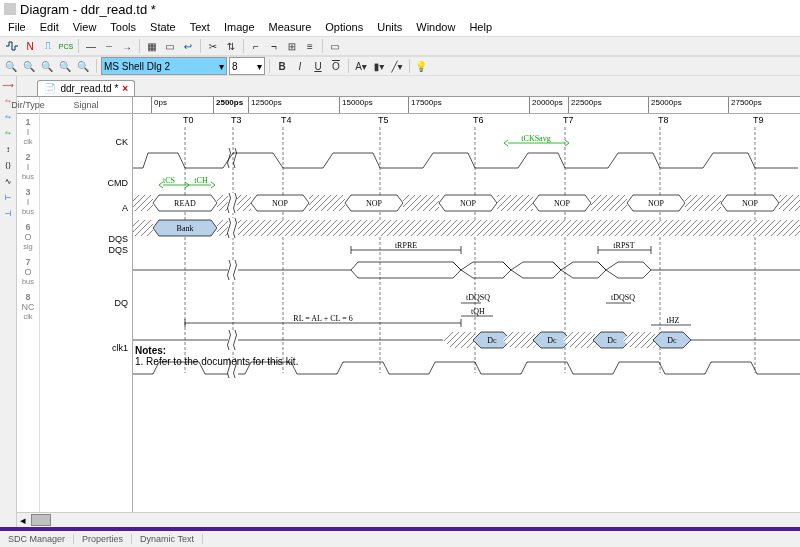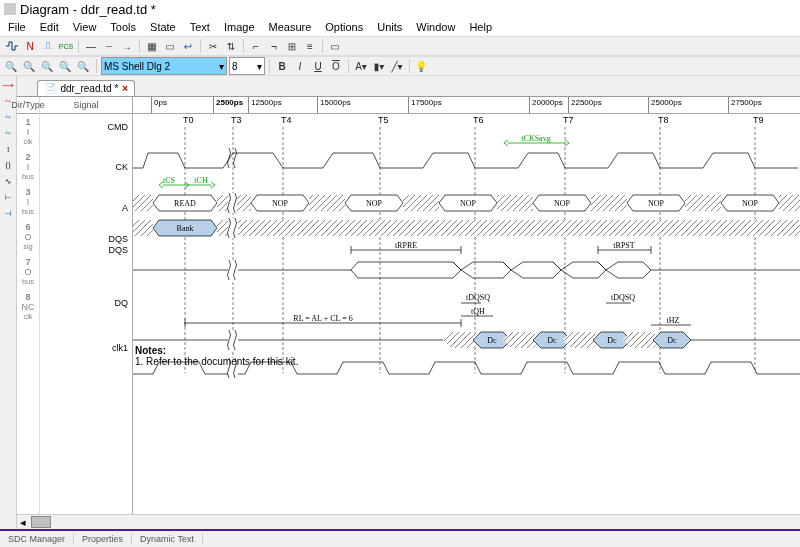--- a/index.html
+++ b/index.html
@@ -30,21 +30,21 @@
 .wave-canvas{flex:1;position:relative;overflow:hidden}
 .ruler{height:16px;border-bottom:1px solid #aaa;position:relative;background:#fff;font-size:8px}
 .ruler .tick{position:absolute;top:0;height:16px;border-left:1px solid #888}
 .ruler .tick span{position:absolute;top:1px;left:2px;white-space:nowrap}
 .diagram-title{position:absolute;right:10px;top:18px;font-family:'Times New Roman',serif;font-style:italic;font-size:14px;font-weight:bold}
 .diagram-title .min{color:#1a3cff}
 .notes{position:absolute;left:2px;top:248px;font-size:10px}
 .notes b{font-weight:bold}
 .hscroll{height:14px;background:#f0f0f0;border-top:1px solid #ccc;display:flex;align-items:center}
 .hscroll .thumb{width:18px;height:10px;background:#c0c0c0;border:1px solid #888;margin-left:2px}
-.status{height:16px;background:#f0f0f0;border-top:2px solid #4c1d95;display:flex;align-items:center;font-size:9px;color:#555}
+.status{height:16px;background:#f0f0f0;border-top:4px solid #4c1d95;display:flex;align-items:center;font-size:9px;color:#555}
 .status span{padding:0 8px;border-right:1px solid #ccc}
 svg{display:block}
 .hatch{fill:url(#hatch)}
 .bus-box{fill:#fff;stroke:#000;stroke-width:0.7}
 .bus-blue{fill:#b8d0e8;stroke:#000;stroke-width:0.7}
 .thin{stroke:#000;stroke-width:0.7;fill:none}
 .dash{stroke:#000;stroke-width:0.5;stroke-dasharray:3,2;fill:none}
 .green{stroke:#0a0;stroke-width:0.8;fill:none}
 .lblc{font-size:8px;font-family:Tahoma;text-anchor:middle}
 </style>
@@ -182,42 +182,42 @@
                 <small>bus</small>
               </div>
             <div class="row">
                 <b>8</b>
                 <span>NC</span>
                 <small>clk</small>
               </div>
           </div>
           <div class="sigcol-right">
             <div class="sig-head">Signal</div>
+            <div class="row" style="height:56px">CK</div>
             <div class="row" style="height:25px">CMD</div>
-            <div class="row" style="height:56px">CK</div>
             <div class="row" style="height:25px">A</div>
             <div class="row" style="height:50px;white-space:pre;text-align:right;line-height:11px">DQS
 DQS</div>
             <div class="row" style="height:65px">DQ</div>
             <div class="row" style="height:25px">clk1</div>
           </div>
         </div>
 
         <div class="wave-canvas">
           <div class="ruler">
               <div class="tick" style="left: 18px;">
                 <span>0ps</span>
               </div>
               <div class="tick" style="left: 80px; font-weight: bold;">
                 <span>2500ps</span>
               </div>
               <div class="tick" style="left: 115px;">
                 <span>12500ps</span>
               </div>
-              <div class="tick" style="left: 184px;">
+              <div class="tick" style="left: 206px;">
                 <span>15000ps</span>
               </div>
               <div class="tick" style="left: 275px;">
                 <span>17500ps</span>
               </div>
               <div class="tick" style="left: 355px; margin-left: 41px;">
                 <span>20000ps</span>
               </div>
               <div class="tick" style="left: 435px;">
                 <span>22500ps</span>

